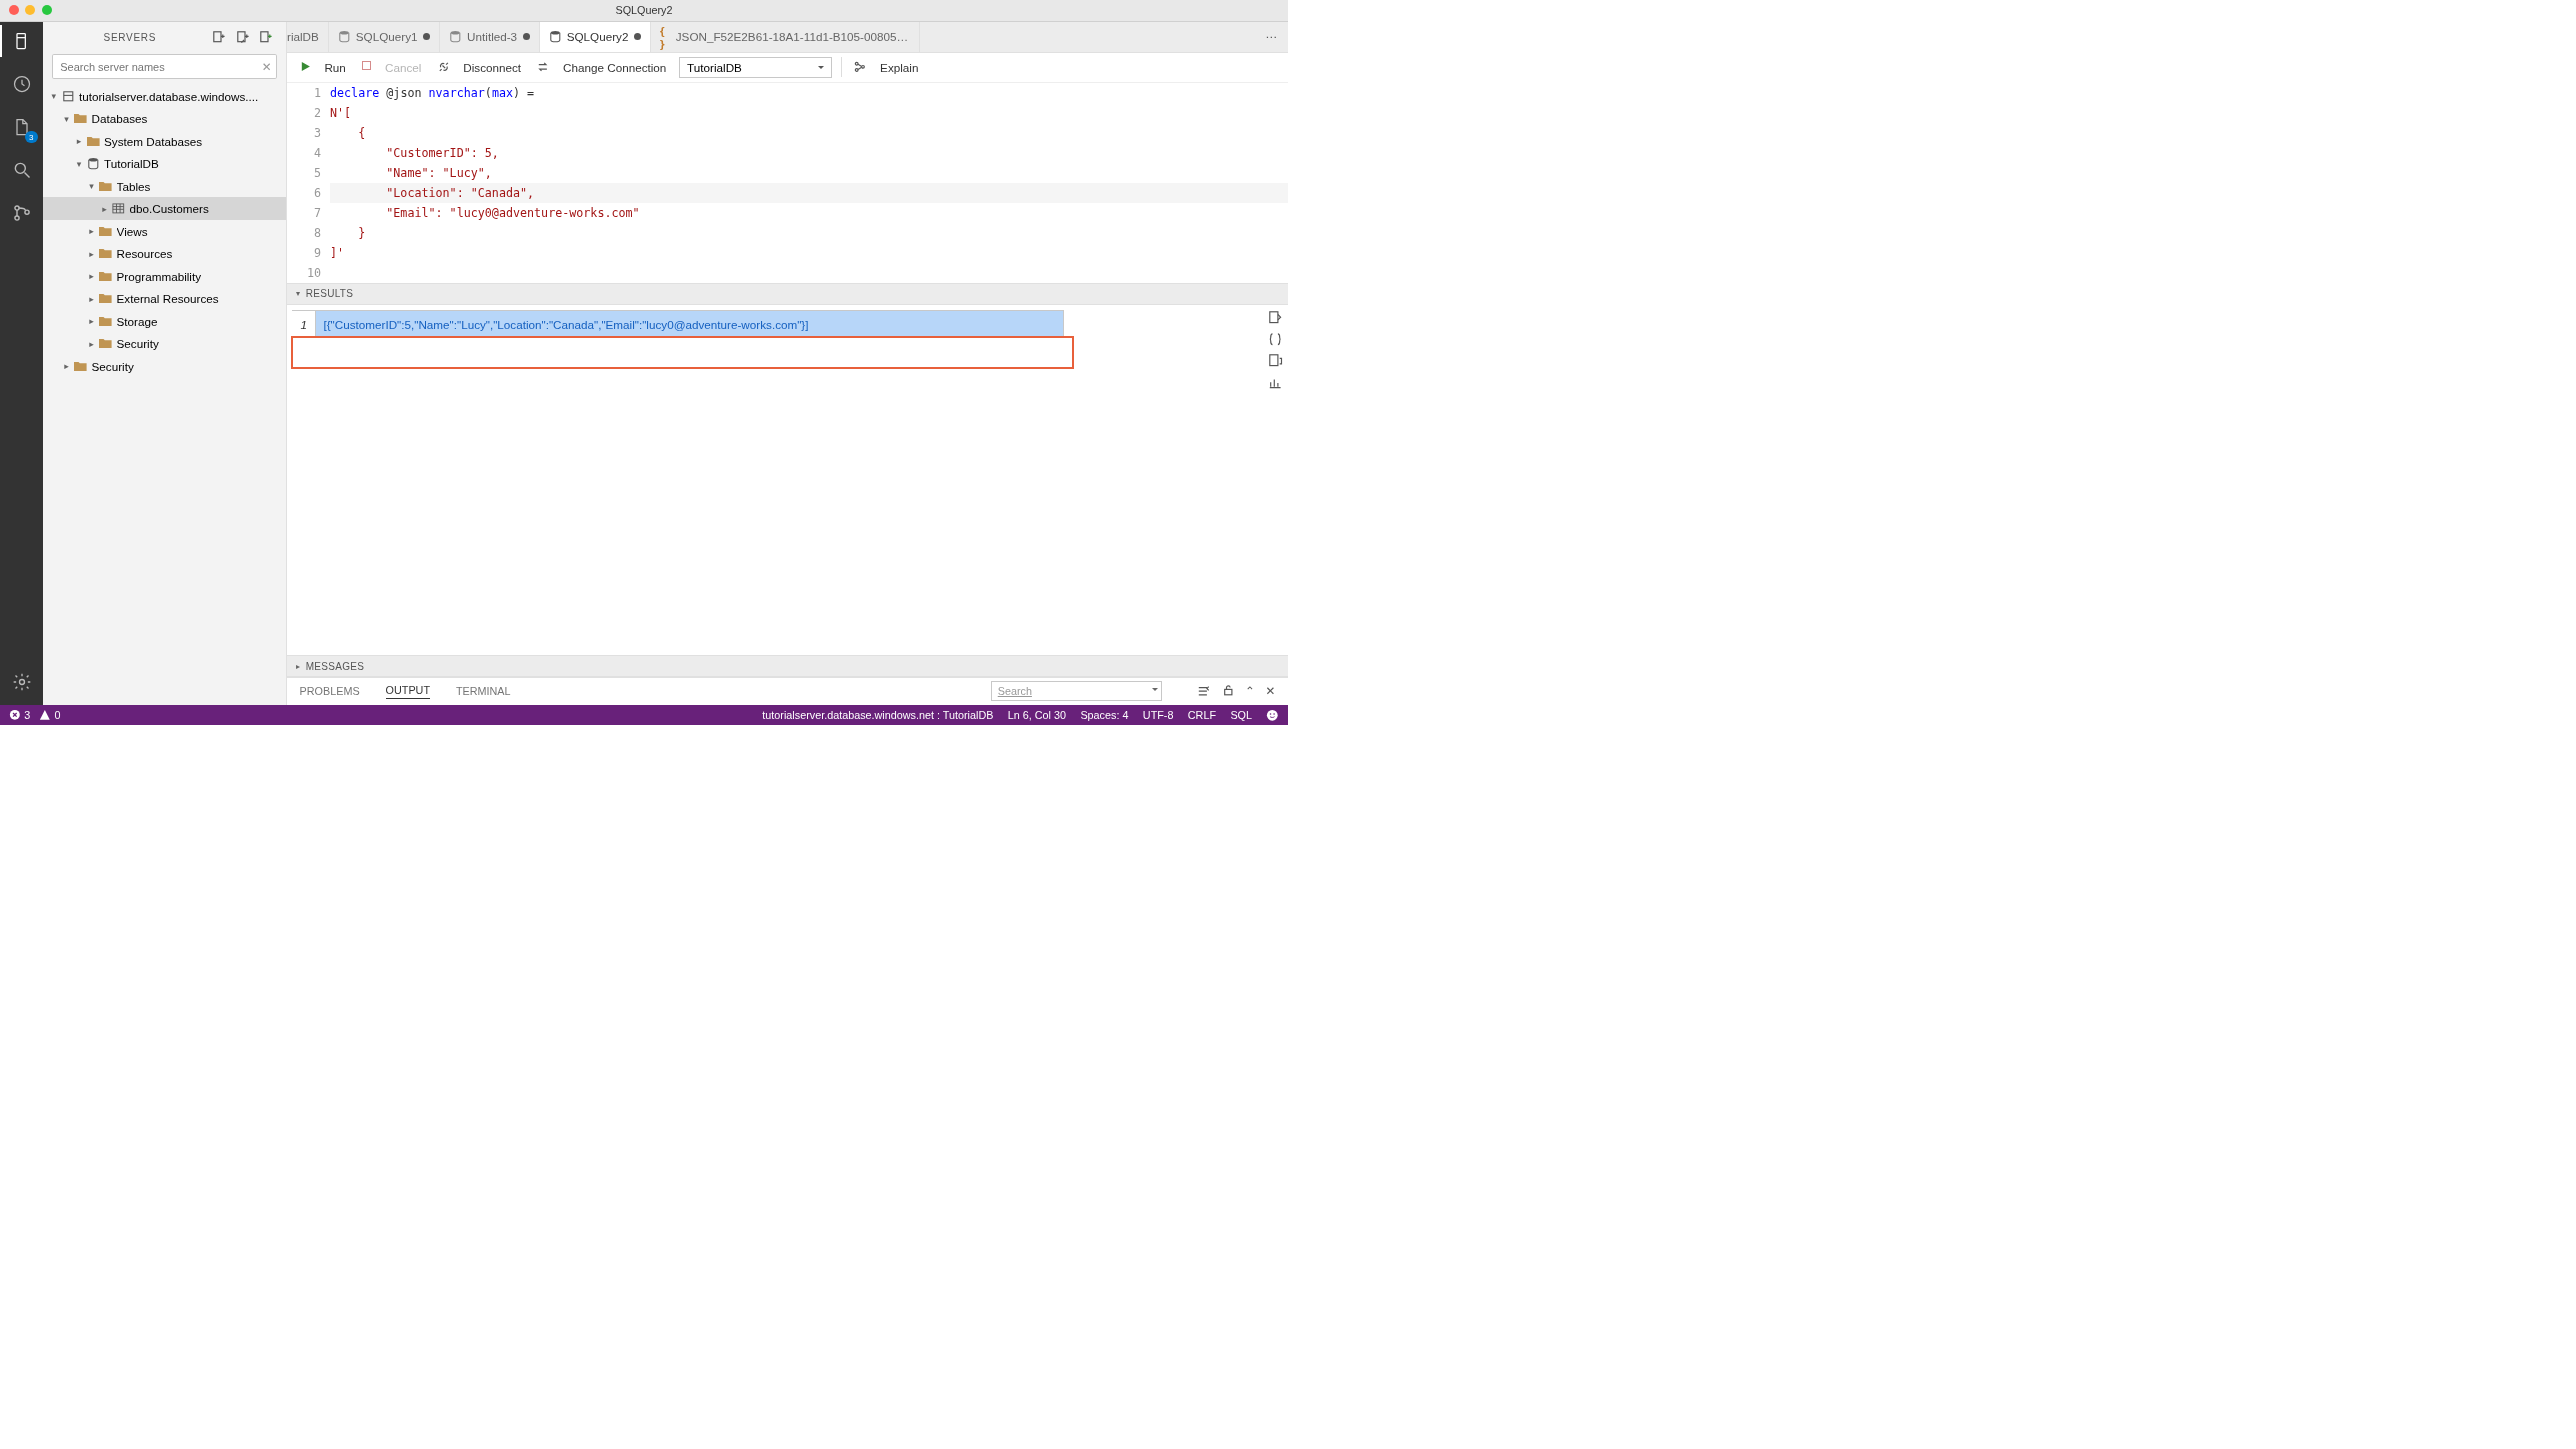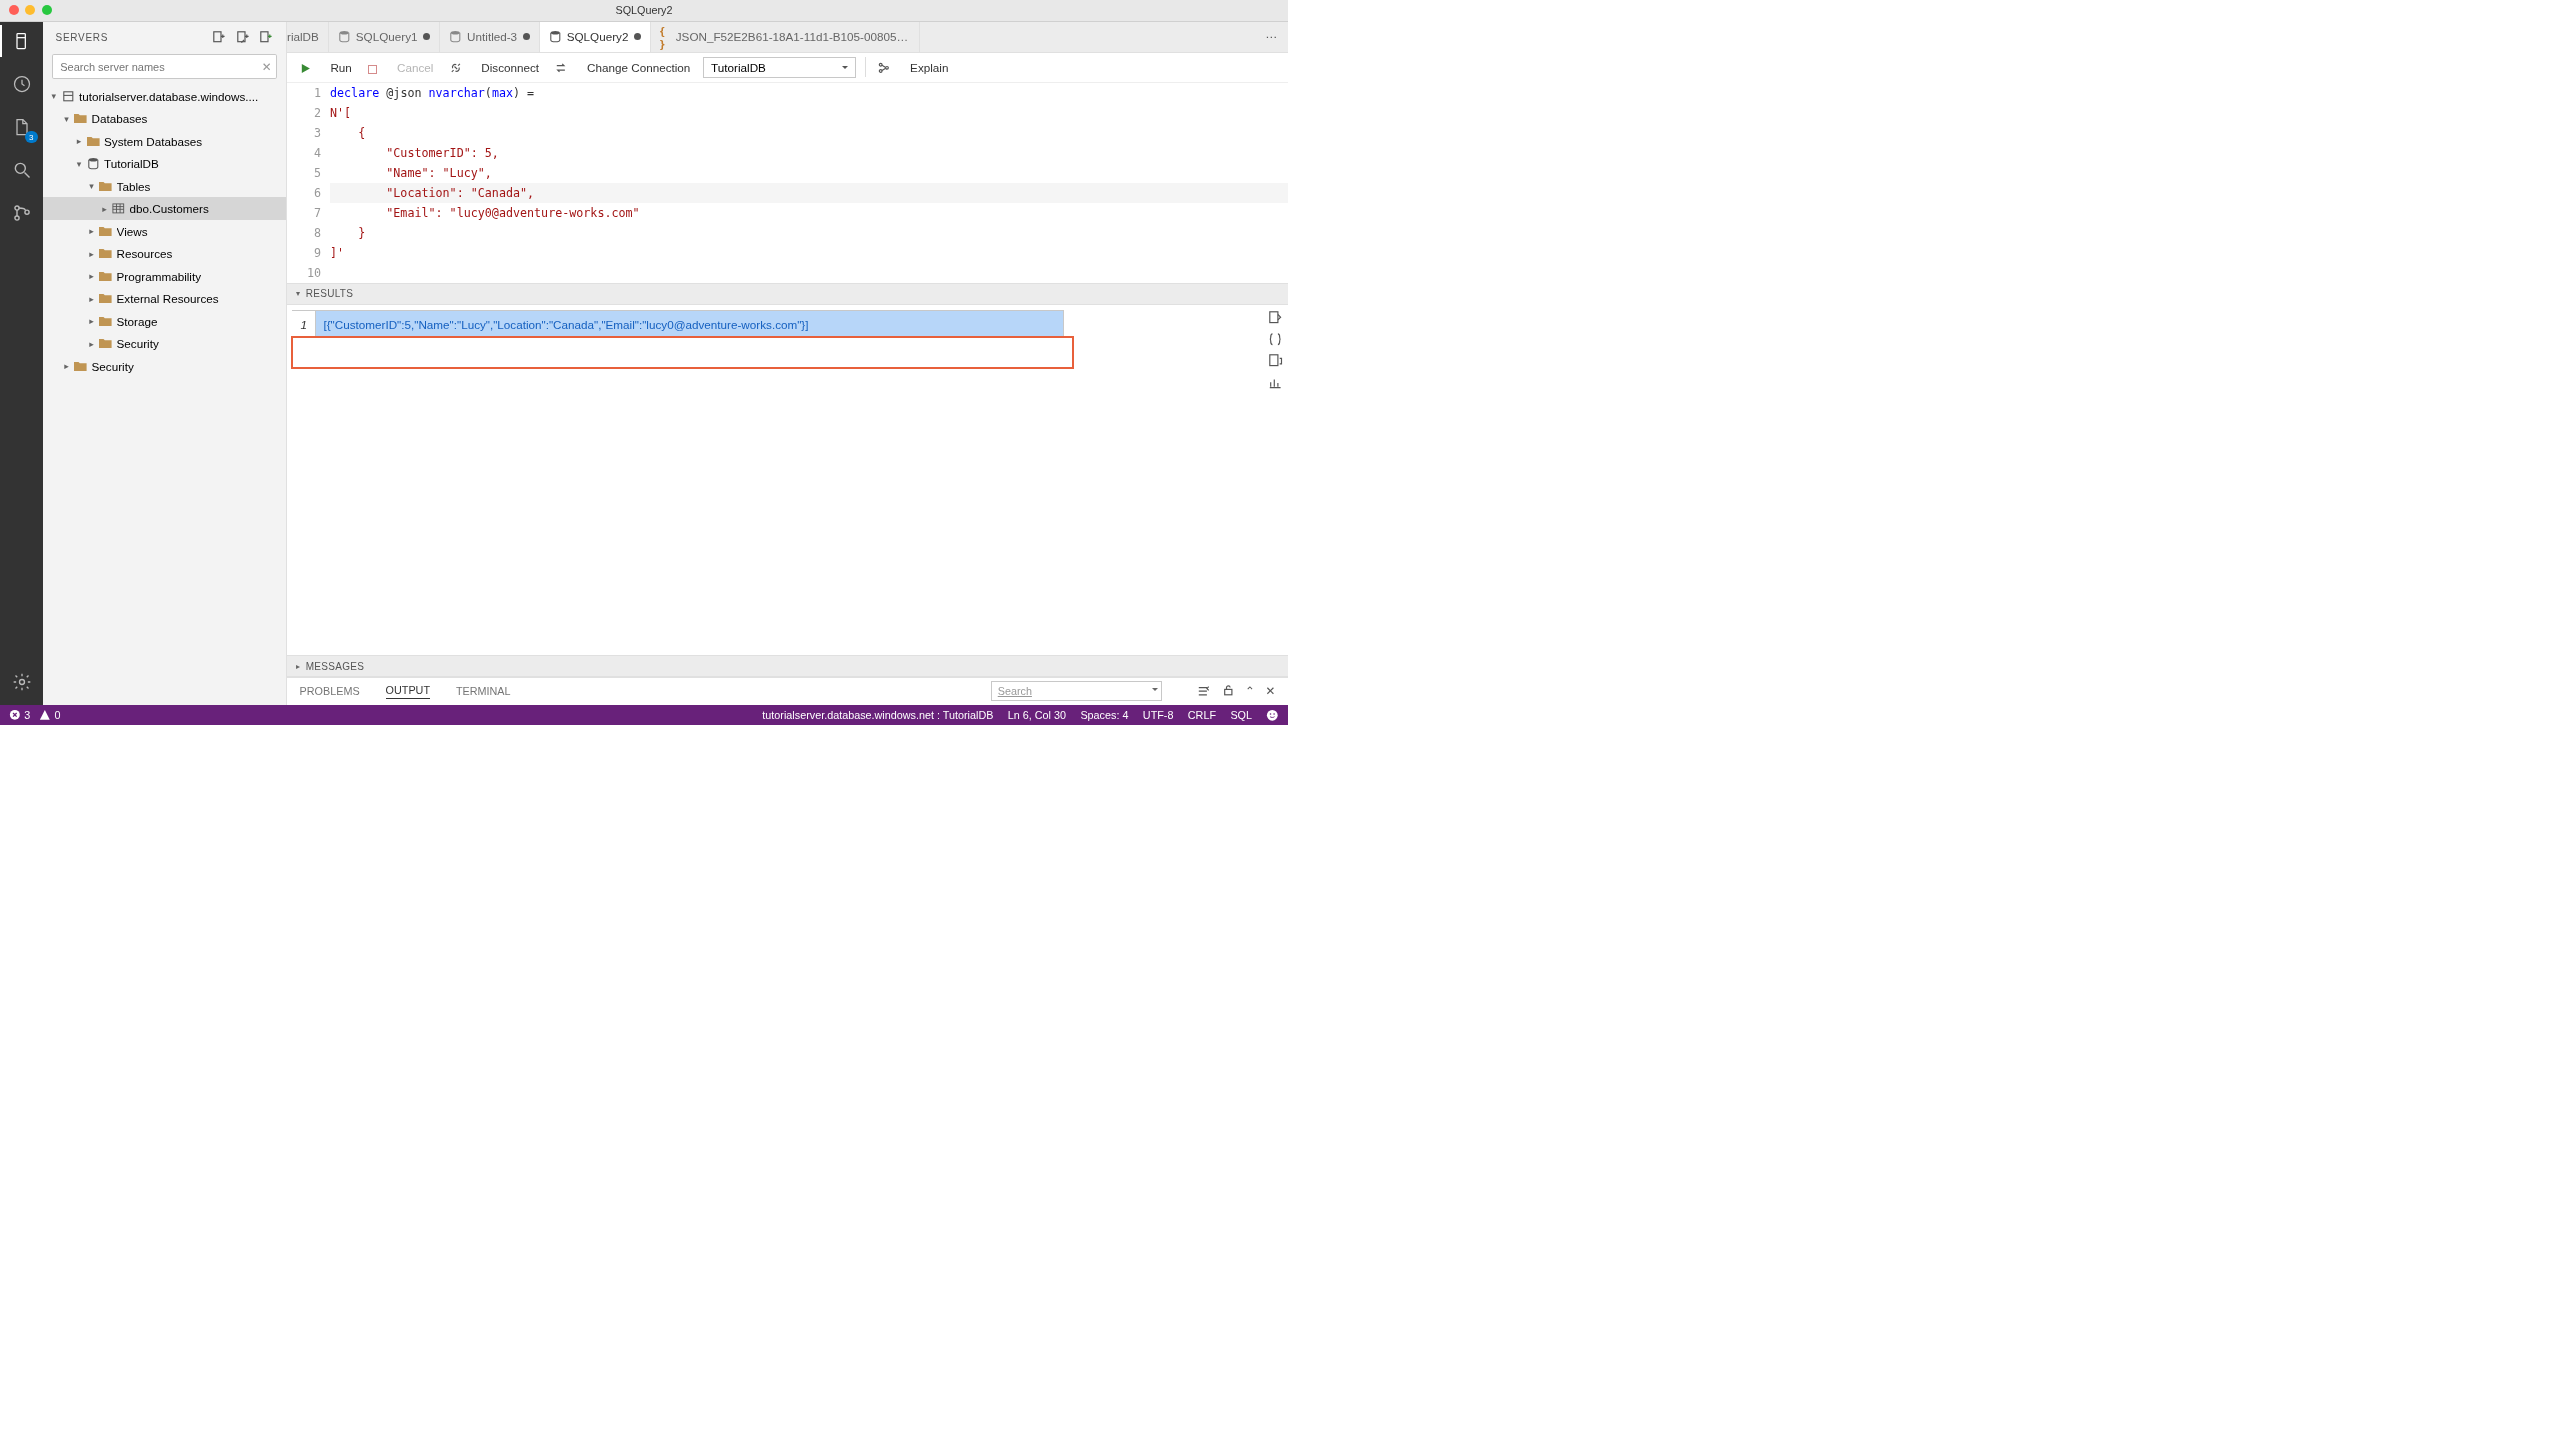--- a/index.html
+++ b/index.html
@@ -10,21 +10,21 @@
 .t-red{background:#ff5f57;} .t-yel{background:#febc2e;} .t-grn{background:#28c840;}
 .titlebar-title{position:absolute;left:0;right:0;text-align:center;font-size:10.8px;color:#333;}
 .app { display:flex; height:calc(100% - 21.6px - 20px); }
 .activitybar { width:43px; background:#333; display:flex; flex-direction:column; align-items:center; padding-top:7.2px; gap:18px;}
 .activitybar .ab-item{width:25px;height:25px;display:flex;align-items:center;justify-content:center;color:#bbb;cursor:pointer;position:relative;}
 .activitybar .ab-item.active{color:#fff;}
 .activitybar .ab-item.active::before{content:"";position:absolute;left:-9px;top:-3.6px;bottom:-3.6px;width:1.8px;background:#fff;}
 .activitybar .badge{position:absolute;right:-3.6px;bottom:-3.6px;background:#007acc;color:#fff;border-radius:7.2px;font-size:8px;min-width:12.6px;height:12.6px;display:flex;align-items:center;justify-content:center;padding:0 2.7px;}
 .activitybar-bottom{margin-top:auto;margin-bottom:10.8px;}
 .sidebar{width:244px;background:#f3f3f3;border-right:0.9px solid #e0e0e0;display:flex;flex-direction:column;}
-.panel-header{display:flex;align-items:center;height:31px;padding:0 12.6px;}
+.panel-header{display:flex;align-items:center;height:31px;padding:0 12.6px;margin-left:48px;}
 .panel-title{font-size:10px;letter-spacing:0.7px;color:#555;}
 .panel-actions{margin-left:auto;display:flex;gap:9px;color:#555;}
 .panel-actions span{cursor:pointer;}
 .search-box{margin:1.8px 9px 5.4px;position:relative;}
 .search-box input{width:100%;height:25px;border:0.9px solid #c8c8c8;border-radius:1.8px;padding:0 21.6px 0 7.2px;font-size:11px;background:#fff;color:#555;}
 .search-box .clr{position:absolute;right:5.4px;top:5.4px;color:#999;cursor:pointer;}
 .tree{flex:1;overflow:auto;font-size:11.7px;}
 .tree-row{display:flex;align-items:center;height:22.5px;cursor:pointer;white-space:nowrap;}
 .tree-row.sel{background:#d6d6d6;}
 .twisty{width:10.8px;display:inline-flex;justify-content:center;color:#646464;font-size:9px;}
@@ -35,21 +35,21 @@
 .tabs{display:flex;height:31px;background:#ececec;border-bottom:0.9px solid #e0e0e0;align-items:stretch;}
 .tab{display:flex;align-items:center;gap:5.4px;padding:0 9px;border-right:0.9px solid #e0e0e0;color:#666;cursor:pointer;max-width:269px;overflow:hidden;}
 .tab.partial{padding-left:0;}
 .tab.active{background:#fff;color:#333;}
 .tab .tab-ic{display:inline-flex;}
 .tab .dot{width:7.2px;height:7.2px;border-radius:50%;background:#555;}
 .tab .braces{color:#c27c2c;font-weight:600;}
 .tab-lbl{white-space:nowrap;overflow:hidden;text-overflow:ellipsis;}
 .tabs-more{margin-left:auto;padding:0 10.8px;display:flex;align-items:center;color:#555;cursor:pointer;}
 .toolbar{display:flex;align-items:center;height:30.5px;padding:0 9px;gap:9px;border-bottom:0.9px solid #eee;}
-.tb-btn{display:flex;align-items:flex-end;gap:20px;color:#333;cursor:pointer;padding:1.8px 3.6px;}
+.tb-btn{display:flex;align-items:flex-start;gap:14px;color:#333;cursor:pointer;padding:1.8px 3.6px;}
 .tb-btn.run svg{color:#388a34;}
 .tb-btn.disabled{color:#b5b5b5;}
 .tb-btn.cancel .sq{width:9px;height:9px;border:0.9px solid #d58b8b;}
 .tb-sel{border:0.9px solid #c8c8c8;height:21.6px;padding:0 21.6px 0 7.2px;min-width:153px;display:flex;align-items:center;position:relative;cursor:pointer;background:#fff;}
 .tb-sel::after{content:"";position:absolute;right:7.2px;top:8px;border:3.6px solid transparent;border-top-color:#555;}
 .tb-sep{width:0.9px;height:20px;background:#ddd;}
 .editor{flex:0 0 189px;display:flex;font-family:Menlo,Consolas,monospace;font-size:11.7px;line-height:20px;position:relative;}
 .gutter{width:43px;text-align:right;color:#999;padding-right:9px;user-select:none;}
 .code{flex:1;white-space:pre;color:#333;overflow:hidden;}
 .code .kw{color:#0000ff;} .code .var{color:#333;}

